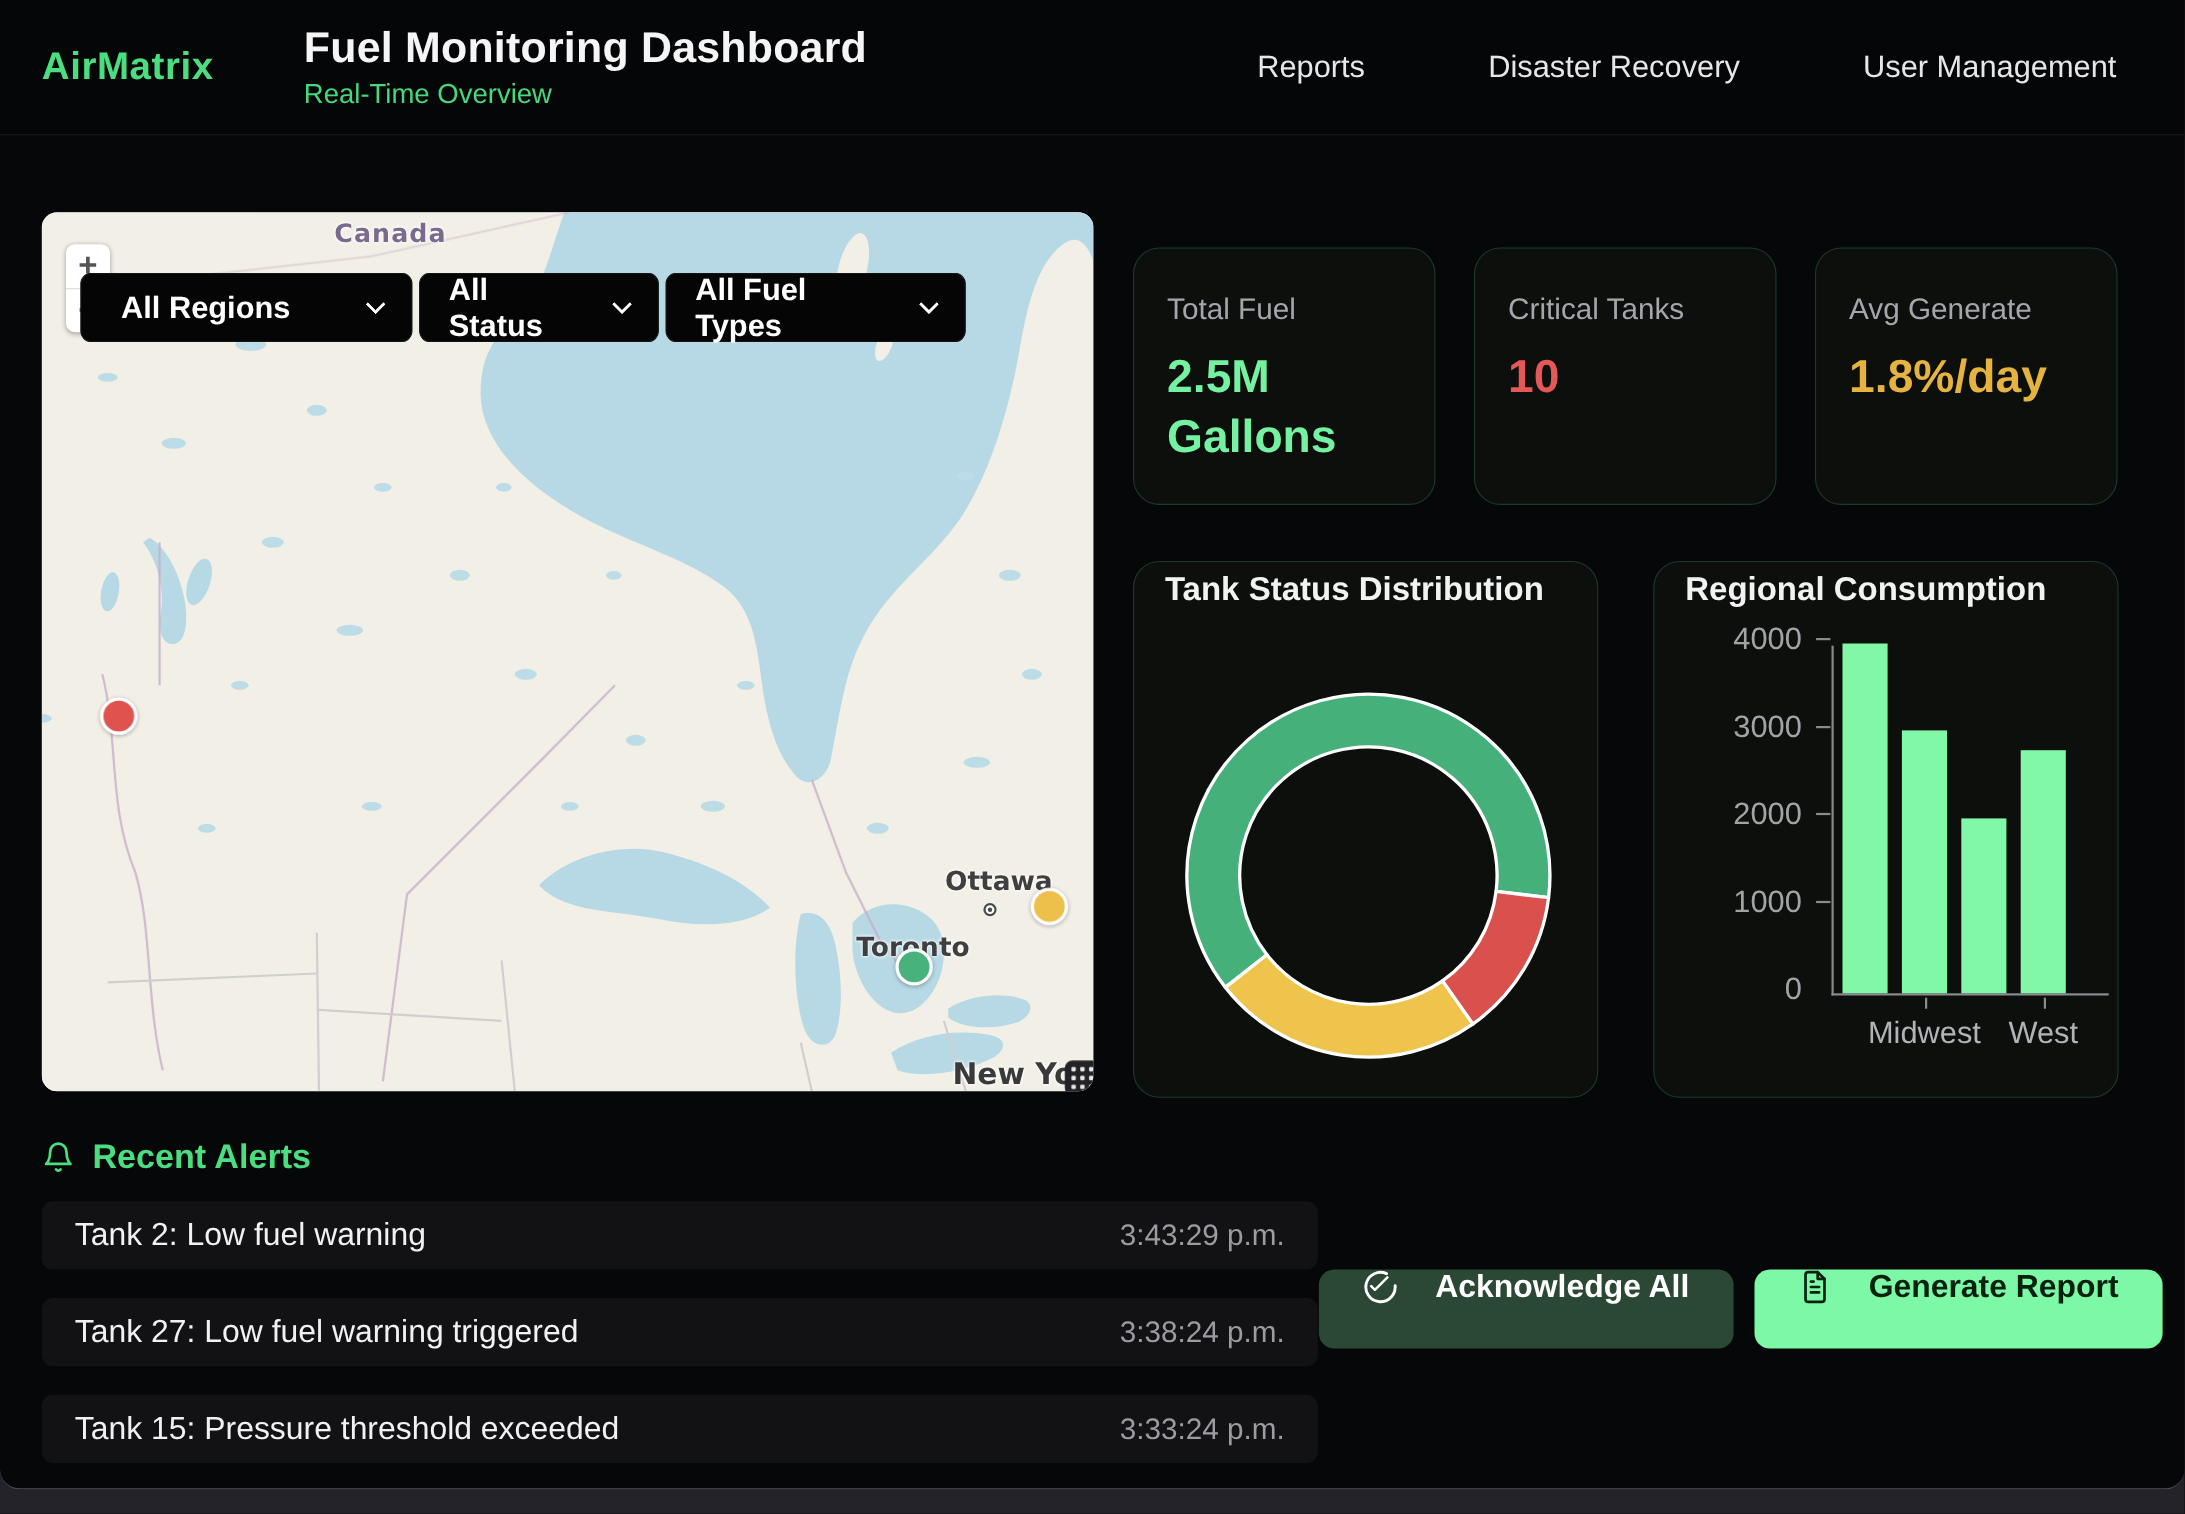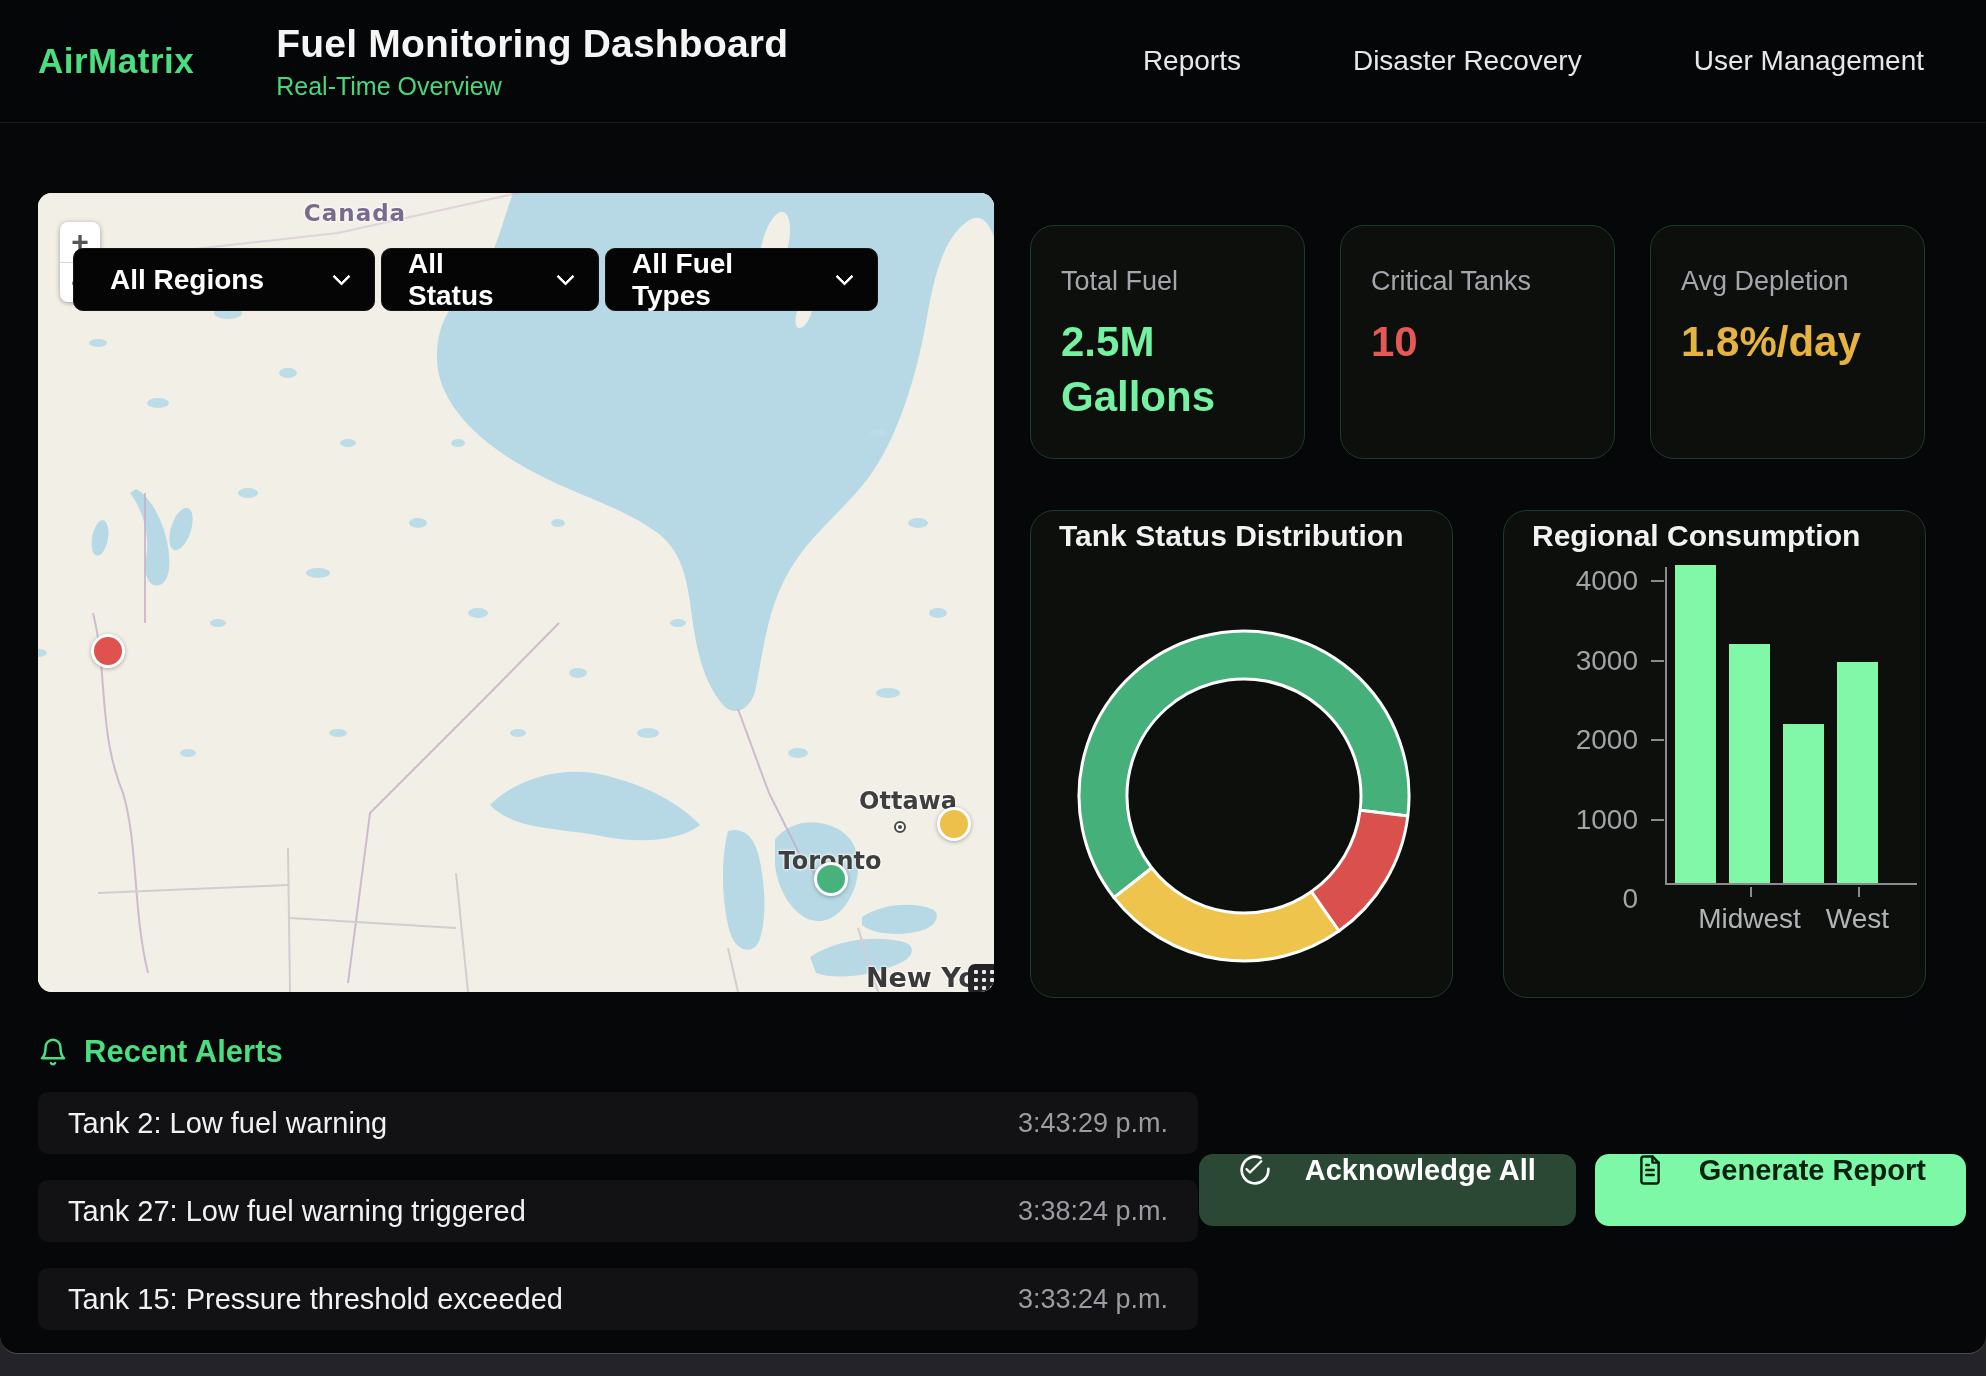--- a/index.html
+++ b/index.html
@@ -110,21 +110,21 @@
   .charts-row { display: flex; gap: 50px; margin-top: 51px; }
   .chart-card { width: 423px; height: 488px; padding: 8px 0 0 28px; overflow: hidden; }
   .card-title { color: #f2f2f3; font-size: 30px; font-weight: bold; }
   .donut-wrap { margin-left: -28px; }
 
   .bar-chart { position: relative; height: 430px; margin-top: 14px; margin-left: -28px; }
   .bar-yaxis { position: absolute; left: 0; top: 14px; width: 160px; height: 318px; }
   .ylabel { position: absolute; right: 26px; transform: translateY(-50%);
     color: #a2a2a7; font-size: 28px; }
   .ytick { position: absolute; right: 0; width: 13px; height: 2px; background: #8a8a8f; }
-  .bar-plot { position: absolute; left: 161px; top: 0; width: 252px; height: 318px;
+  .bar-plot { position: absolute; left: 161px; top: 20px; width: 252px; height: 318px;
     border-left: 2px solid #8a8a8f; border-bottom: 2px solid #8a8a8f; }
   .bar { position: absolute; bottom: 0; width: 41px; background: #81f7a8; }
   .xtick { position: absolute; top: 320px; width: 2px; height: 10px; background: #8a8a8f; }
   .xlab { position: absolute; top: 336px; transform: translateX(-50%);
     color: #b2b2b7; font-size: 28px; white-space: nowrap; }
 
   
   .alerts { padding: 36px 20px 0 38px; }
   .alerts-head { display: flex; align-items: center; gap: 16px; }
   .alerts-title { color: #4ade80; font-size: 31px; font-weight: bold; }
@@ -287,21 +287,21 @@
       <div class="stats-row">
         <div class="card stat-card">
           <div class="stat-label">Total Fuel</div>
           <div class="stat-value stat-green">2.5M Gallons</div>
         </div>
         <div class="card stat-card">
           <div class="stat-label">Critical Tanks</div>
           <div class="stat-value stat-red">10</div>
         </div>
         <div class="card stat-card">
-          <div class="stat-label">Avg Depletion</div>
+          <div class="stat-label">Avg Generate</div>
           <div class="stat-value stat-yellow">1.8%/day</div>
         </div>
       </div>
 
       <div class="charts-row">
         <div class="card chart-card">
           <div class="card-title">Tank Status Distribution</div>
           <div class="donut-wrap">
             <svg id="donut-svg" width="423" height="418" viewBox="0 0 423 418">
                 <path d="M 83.0 344.6 A 165 165 0 1 1 376.8 263.1 L 329.1 257.3 A 117 117 0 1 0 120.8 315.0 Z" fill="#45b07a" stroke="#ffffff" stroke-width="3" stroke-linejoin="round"></path>

